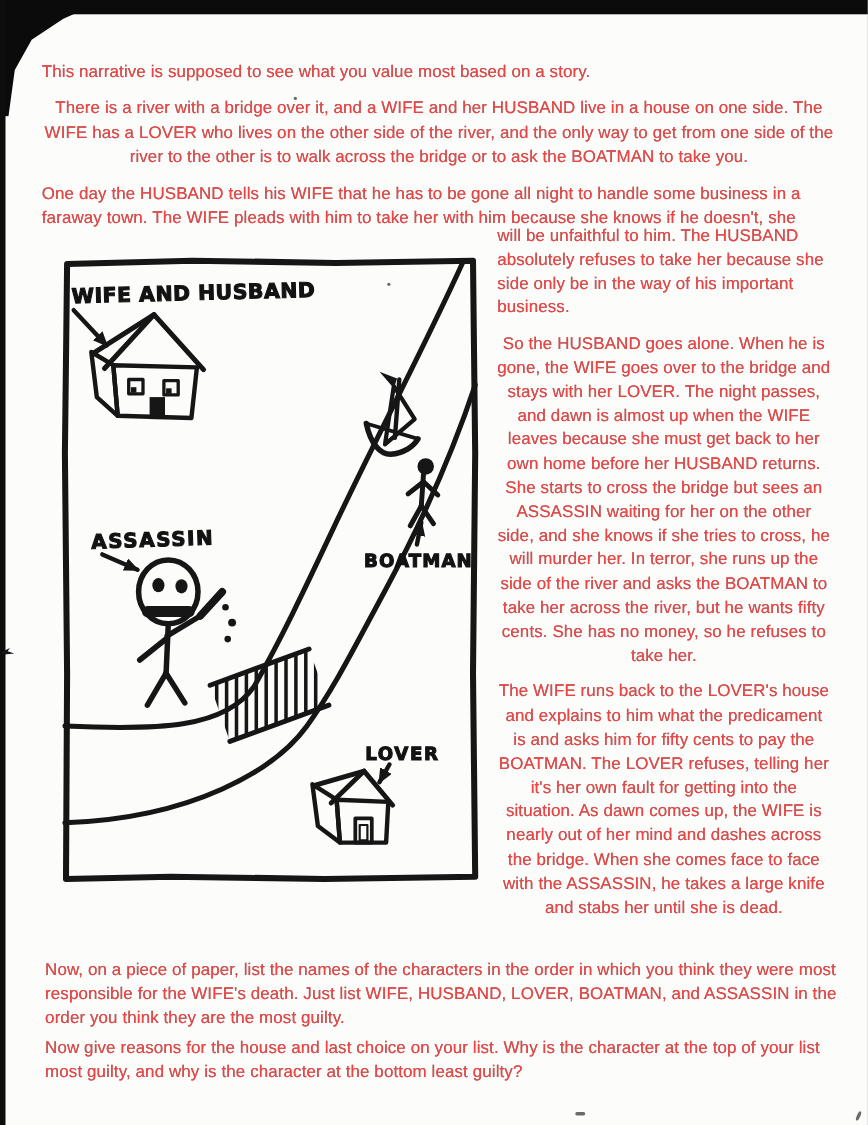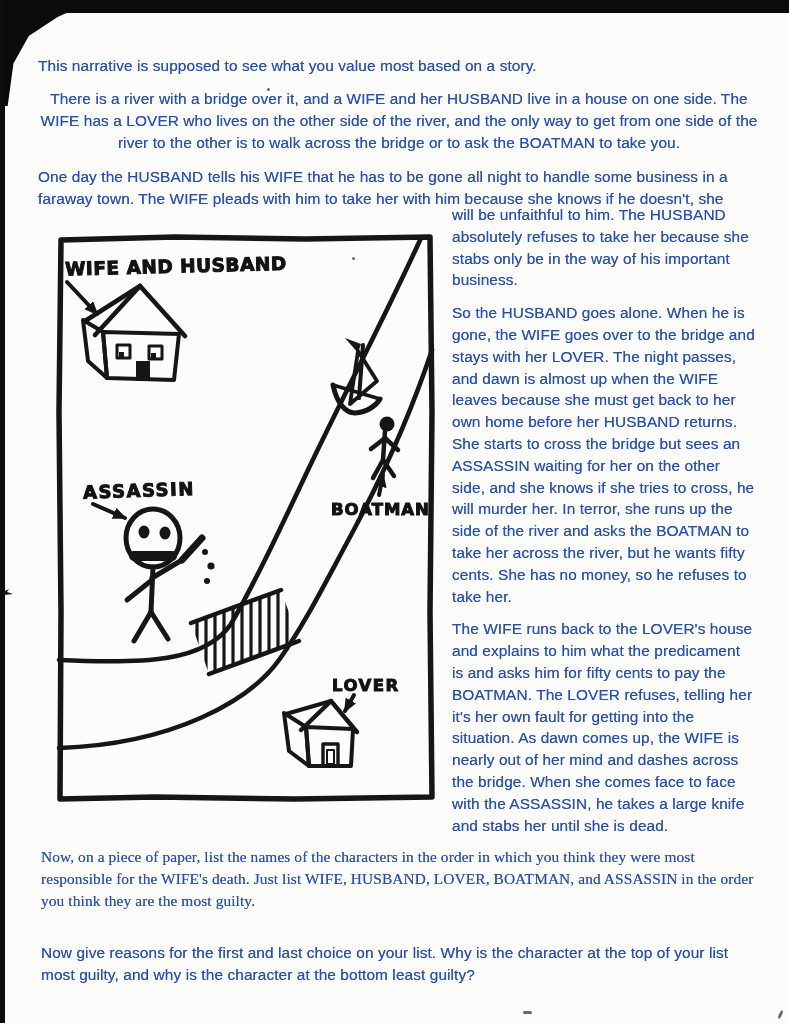--- a/index.html
+++ b/index.html
@@ -5,30 +5,30 @@
   html,body{margin:0;padding:0;background:#888;}
   .page{
     position:relative; width:789px; height:1023px;
     background:#fcfcfa; overflow:hidden;
     font-family:"Liberation Sans", sans-serif;
     color:#1a1a1a;
   }
   .para{
     position:absolute; margin:0;
     font-size:15.4px; line-height:21.8px;
-    color:#1d4ed8; letter-spacing:.1px;
+    color:#ef4444; letter-spacing:.1px;
     text-shadow:0 0 .4px rgba(20,20,20,.55);
   }
   .p1{left:38px; top:55px;  width:720px;}
   .p2{left:38px; top:88px;  width:722px;text-align:center;}
   .p3{left:38px; top:166px; width:722px;}
   .right-col{position:absolute; left:452px; top:204px; width:303px;}
   .right-col .para{position:static;}
-  .right-col .para + .para{margin-top:11px;}
-  .p6{left:41px; top:846px; width:724px;font-family:Liberation Serif, serif;}
+  .right-col .para + .para{margin-top:11px;text-align:center;}
+  .p6{left:41px; top:871px; width:724px;}
   .p7{left:41px; top:942px; width:724px;}
 
   .map-figure{position:absolute; left:55px; top:232px; width:382px; height:573px;}
   .map-figure svg{display:block; width:100%; height:100%;}
   .ink{stroke:#161616; fill:none; stroke-linecap:round; stroke-linejoin:round;}
   .ink-fill{fill:#161616; stroke:none;}
   .map-label{
     font-family:"DejaVu Sans", sans-serif; font-weight:bold;
     fill:#121212; stroke:#121212; stroke-width:1; paint-order:stroke;
   }
@@ -57,21 +57,21 @@
   <div class="speck" style="left:267px; top:88px; width:3px; height:3px;"></div>
   <div class="speck" style="left:352px; top:257px; width:3px; height:3px;"></div>
   <div class="speck" style="left:523px; top:1011px; width:9px; height:3px; border-radius:2px;"></div>
   <div class="speck" style="left:779px; top:1010px; width:3px; height:9px; transform:rotate(25deg);"></div>
 
   <p class="para p1">This narrative is supposed to see what you value most based on a story.</p>
   <p class="para p2">There is a river with a bridge over it, and a WIFE and her HUSBAND live in a house on one side. The WIFE has a LOVER who lives on the other side of the river, and the only way to get from one side of the river to the other is to walk across the bridge or to ask the BOATMAN to take you.</p>
   <p class="para p3">One day the HUSBAND tells his WIFE that he has to be gone all night to handle some business in a faraway town. The WIFE pleads with him to take her with him because she knows if he doesn't, she</p>
 
   <div class="right-col">
-    <p class="para">will be unfaithful to him. The HUSBAND absolutely refuses to take her because she stabs only be in the way of his important business.</p>
+    <p class="para">will be unfaithful to him. The HUSBAND absolutely refuses to take her because she side only be in the way of his important business.</p>
     <p class="para">So the HUSBAND goes alone. When he is gone, the WIFE goes over to the bridge and stays with her LOVER. The night passes, and dawn is almost up when the WIFE leaves because she must get back to her own home before her HUSBAND returns. She starts to cross the bridge but sees an ASSASSIN waiting for her on the other side, and she knows if she tries to cross, he will murder her. In terror, she runs up the side of the river and asks the BOATMAN to take her across the river, but he wants fifty cents. She has no money, so he refuses to take her.</p>
     <p class="para">The WIFE runs back to the LOVER's house and explains to him what the predicament is and asks him for fifty cents to pay the BOATMAN. The LOVER refuses, telling her it's her own fault for getting into the situation. As dawn comes up, the WIFE is nearly out of her mind and dashes across the bridge. When she comes face to face with the ASSASSIN, he takes a large knife and stabs her until she is dead.</p>
   </div>
 
   <div class="map-figure">
     <svg viewBox="0 0 382 573">
       <defs>
         <marker id="ah" orient="auto" markerUnits="userSpaceOnUse" markerWidth="18" markerHeight="16" refX="12" refY="6">
           <path d="M0,0 L14,6 L0,12 Z" fill="#161616"></path>
         </marker>
@@ -165,15 +165,15 @@
       <line class="ink" stroke-width="4" x1="299" y1="463" x2="290" y2="479" marker-end="url(#ah)"></line>
 
       <text class="map-label" x="10" y="41" font-size="18.5" letter-spacing="0.5" transform="rotate(-1.5 110 35)">WIFE AND HUSBAND</text>
       <text class="map-label" x="28" y="265" font-size="18" letter-spacing="1.5" transform="rotate(-2 80 258)">ASSASSIN</text>
       <text class="map-label" x="276" y="283" font-size="16.5" letter-spacing="1">BOATMAN</text>
       <text class="map-label" x="277" y="459" font-size="16.5" letter-spacing="1.5">LOVER</text>
     </svg>
   </div>
 
   <p class="para p6">Now, on a piece of paper, list the names of the characters in the order in which you think they were most responsible for the WIFE's death. Just list WIFE, HUSBAND, LOVER, BOATMAN, and ASSASSIN in the order you think they are the most guilty.</p>
-  <p class="para p7">Now give reasons for the first and last choice on your list. Why is the character at the top of your list most guilty, and why is the character at the bottom least guilty?</p>
+  <p class="para p7">Now give reasons for the house and last choice on your list. Why is the character at the top of your list most guilty, and why is the character at the bottom least guilty?</p>
 
 </div>
 
 </body></html>

